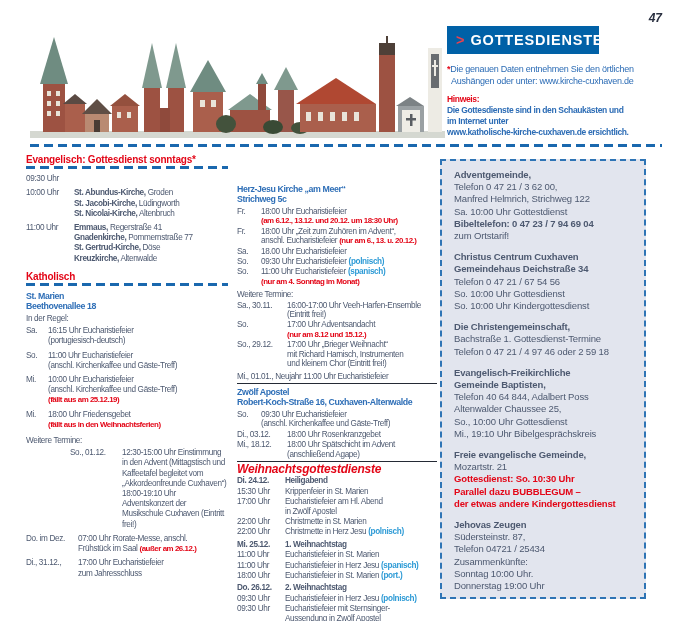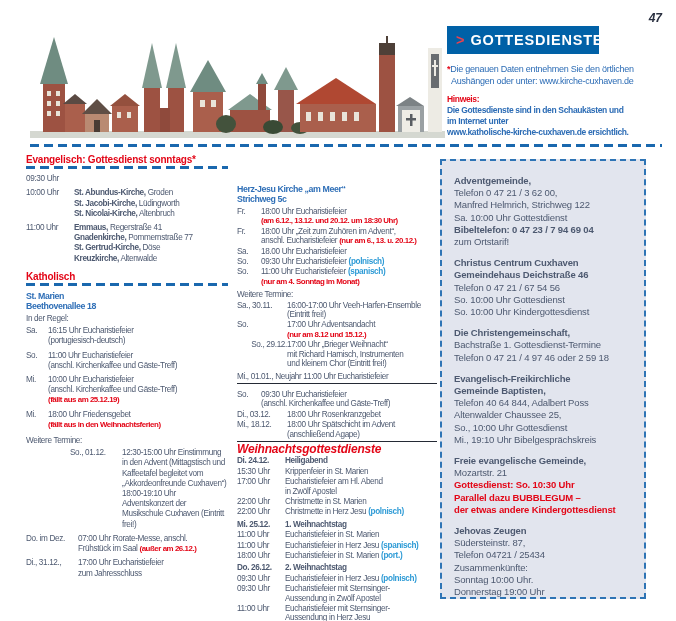--- a/index.html
+++ b/index.html
@@ -33,21 +33,21 @@
   .plain{margin:0 0 2px;}
   .row{display:flex;margin:0 0 4px;}
   .rc{flex:none;}
   .rl{flex:1;min-width:0;}
   .bd{font-weight:bold;}
   .c-r{color:#e30617;}
   .col .c-r.bd{font-size:7.9px;letter-spacing:-0.45px;}
   .c-lb{color:#2e9bd6;}
   .rule{border-top:1px solid #242a35;margin:2px 0 3px;}
   .box{position:absolute;left:440px;top:159px;width:206px;height:440px;background:#e2e5ee;
-       border:2px dashed #2e74b5;box-sizing:border-box;padding:14px 6px 0 12px;
+       border:2px dashed #2e74b5;box-sizing:border-box;padding:8px 6px 0 12px;
        font-size:9.5px;line-height:12.2px;letter-spacing:-0.15px;color:#4d5970;}
   .grp{margin-bottom:9px;}
   .ln{display:block;}
 </style>
 </head>
 <body>
 
 <div class="page">
 
   <div class="pagenum">47</div>
@@ -284,32 +284,36 @@
         </div>
       </div>
       <div class="row">
         <span class="rc" style="width: 50px;">So.</span>
         <div class="rl">
           <div class="ln"><span>17:00 Uhr Adventsandacht</span></div>
           <div class="ln"><span class="c-r bd">(nur am 8.12 und 15.12.)</span></div>
         </div>
       </div>
       <div class="row">
-        <span class="rc" style="width: 50px; text-align: right;">So., 29.12.</span>
+        <span class="rc" style="width: 50px;">So., 29.12.</span>
         <div class="rl">
           <div class="ln"><span>17:00 Uhr „Brieger Weihnacht“</span></div>
           <div class="ln"><span>mit Richard Harnisch, Instrumenten</span></div>
           <div class="ln"><span>und kleinem Chor (Eintritt frei!)</span></div>
         </div>
       </div>
       <div style="height: 2px;"></div>
       <div class="plain">
         <div class="ln"><span>Mi., 01.01., Neujahr 11:00 Uhr Eucharistiefeier</span></div>
       </div>
       <div class="rule"></div>
+      <div class="h-blue">
+        <div class="ln"><span>Zwölf Apostel</span></div>
+        <div class="ln"><span>Robert-Koch-Straße 16, Cuxhaven-Altenwalde</span></div>
+      </div>
       <div style="height: 3px;"></div>
       <div class="row">
         <span class="rc" style="width: 24px;">So.</span>
         <div class="rl">
           <div class="ln"><span>09:30 Uhr  Eucharistiefeier</span></div>
           <div class="ln"><span>(anschl. Kirchenkaffee und Gäste-Treff)</span></div>
         </div>
       </div>
       <div class="row">
         <span class="rc" style="width: 50px;">Di., 03.12.</span>
@@ -414,21 +418,21 @@
       <div class="grp">
         <div class="ln"><span class="bd">Adventgemeinde,</span></div>
         <div class="ln"><span>Telefon 0 47 21 / 3 62 00,</span></div>
         <div class="ln"><span>Manfred Helmrich, Strichweg 122</span></div>
         <div class="ln"><span>Sa. 10:00 Uhr Gottestdienst</span></div>
         <div class="ln"><span class="bd">Bibeltelefon: 0 47 23 / 7 94 69 04</span></div>
         <div class="ln"><span>zum Ortstarif!</span></div>
       </div>
       <div class="grp">
         <div class="ln"><span class="bd">Christus Centrum Cuxhaven</span></div>
-        <div class="ln"><span class="bd">Gemeindehaus Deichstraße 46</span></div>
+        <div class="ln"><span class="bd">Gemeindehaus Deichstraße 34</span></div>
         <div class="ln"><span>Telefon 0 47 21 / 67 54 56</span></div>
         <div class="ln"><span>So. 10:00 Uhr Gottesdienst</span></div>
         <div class="ln"><span>So. 10:00 Uhr Kindergottesdienst</span></div>
       </div>
       <div class="grp">
         <div class="ln"><span class="bd">Die Christengemeinschaft,</span></div>
         <div class="ln"><span>Bachstraße 1. Gottesdienst-Termine</span></div>
         <div class="ln"><span>Telefon 0 47 21 / 4 97 46 oder 2 59 18</span></div>
       </div>
       <div class="grp">

